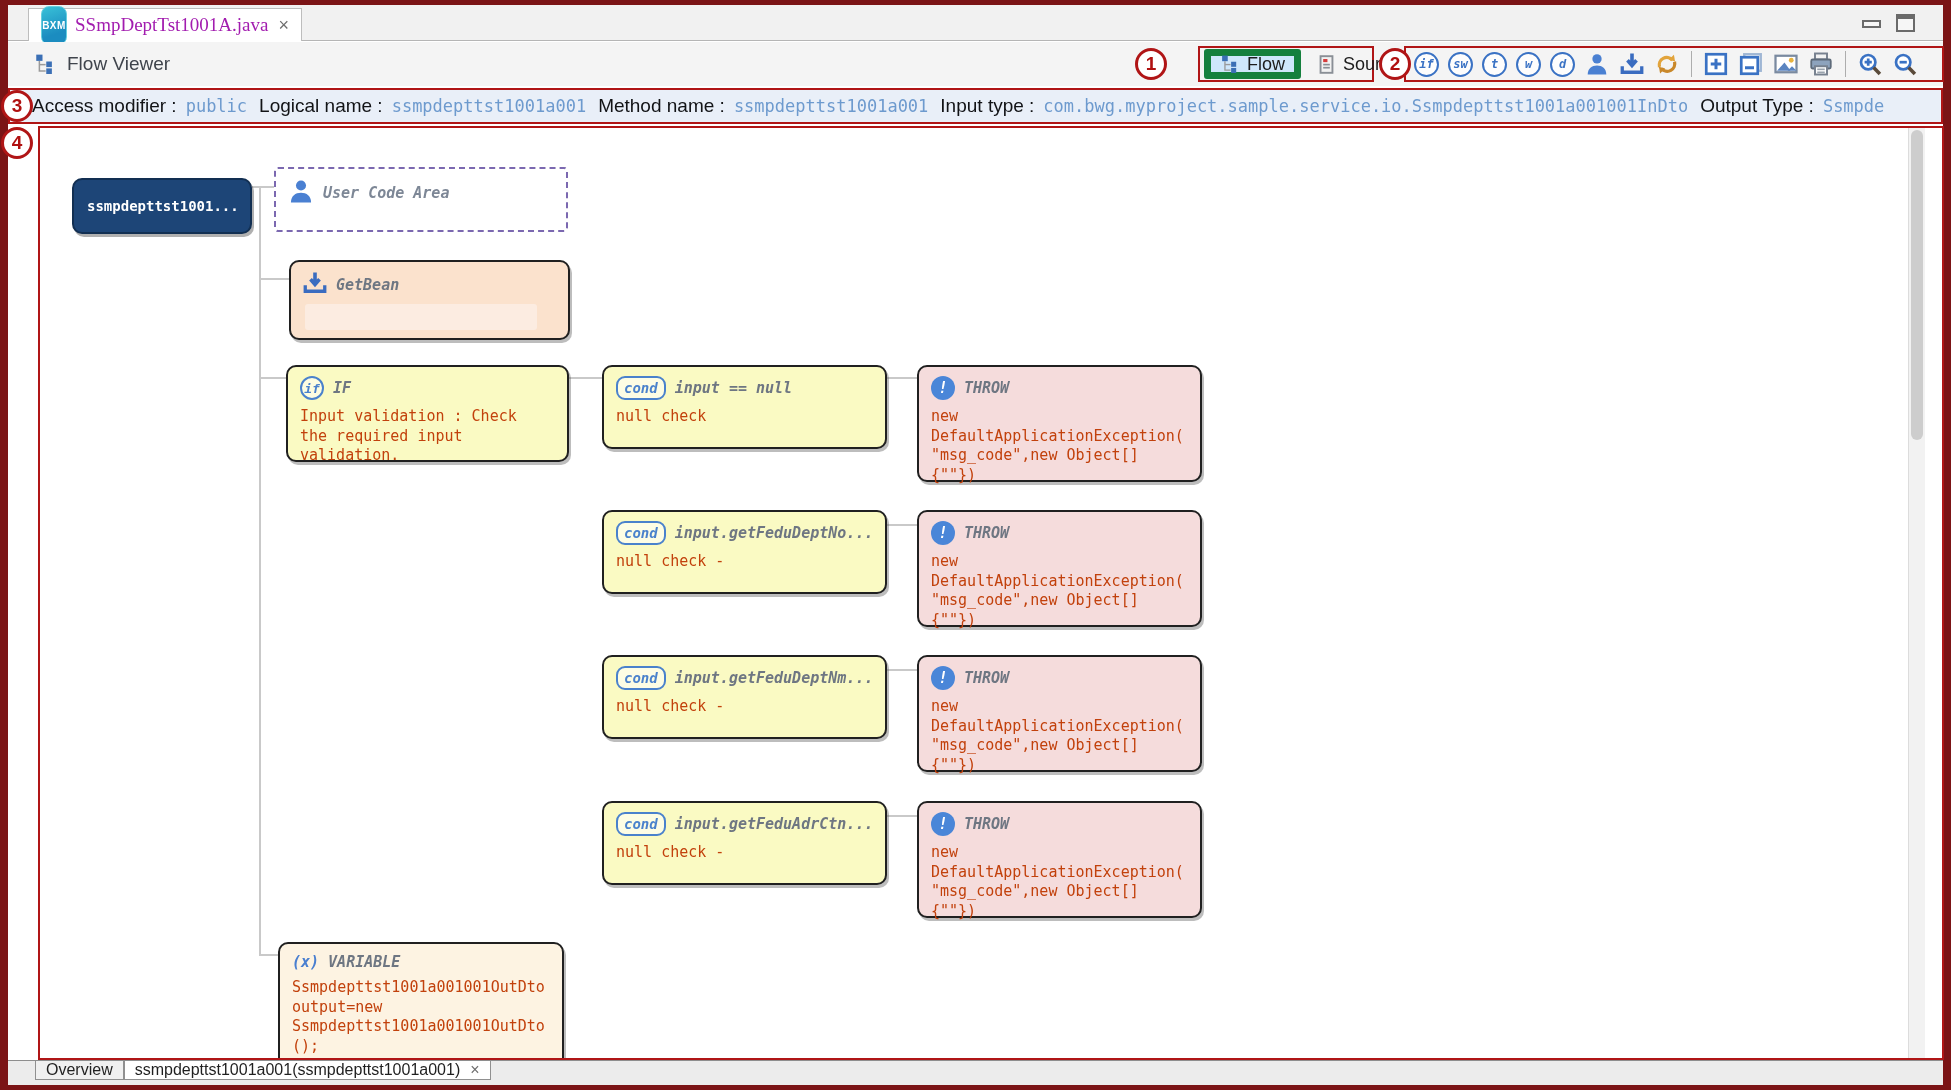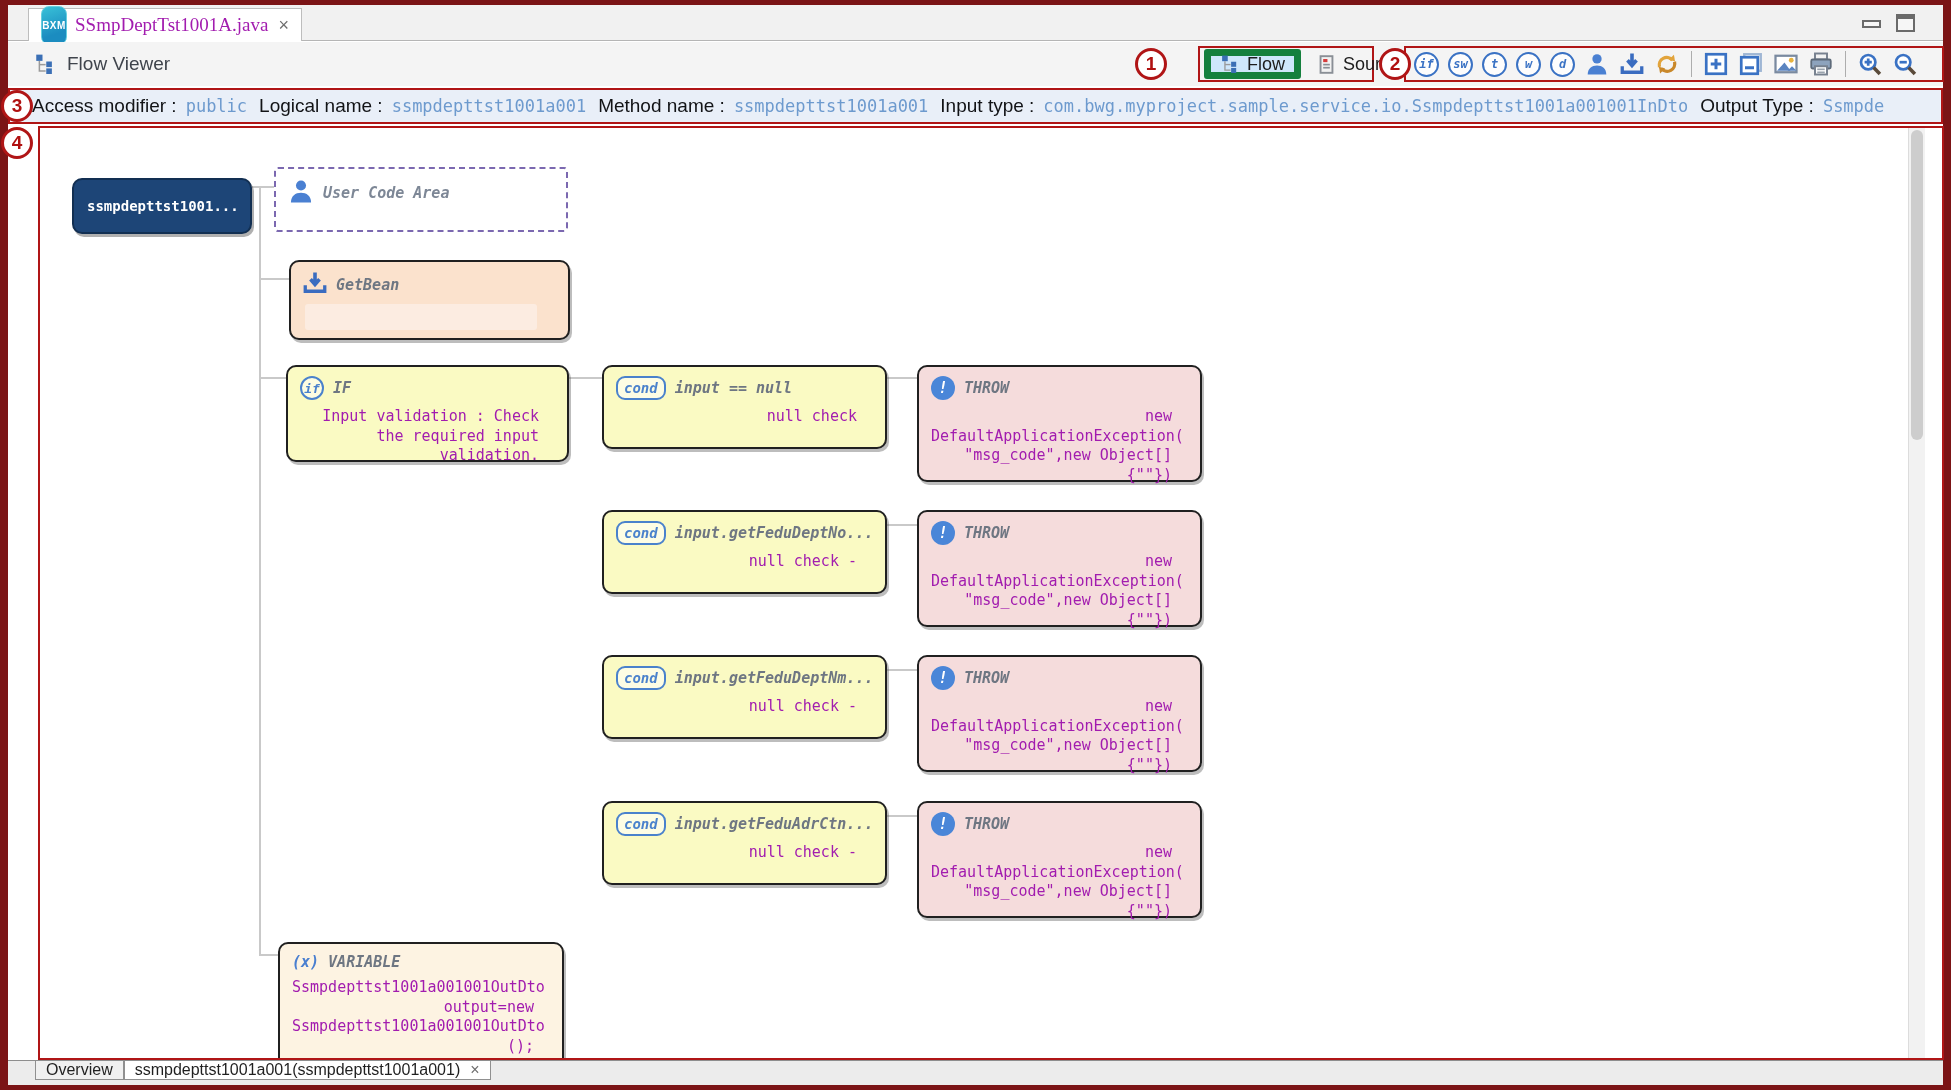--- a/index.html
+++ b/index.html
@@ -40,24 +40,24 @@
   .info-label { font-size:19px; color:#121316; margin-right:9px; }
   .info-value { font-family:"DejaVu Sans Mono",monospace; font-size:17px; color:#6d9ace; margin-right:12px; }
 
   
   .canvas-box { left:30px; top:121px; width:1906px; height:934px; background:#ffffff; overflow:hidden; }
   .hline,.vline { position:absolute; background:#c9c9c9; }
   .hline { height:2px; } .vline { width:2px; }
 
   .root-node { position:absolute; left:32px; top:50px; width:180px; height:56px; background:#1d4577; border:2px solid #122f52; border-radius:10px; box-shadow:2px 3px 0 rgba(80,80,80,.45); display:flex; align-items:center; padding-left:13px; color:#fff; font:bold 14px "DejaVu Sans Mono",monospace; }
 
-  .node { position:absolute; border:2px solid #202020; border-radius:10px; box-shadow:2px 3px 0 rgba(90,90,90,.4);text-align:right; }
+  .node { position:absolute; border:2px solid #202020; border-radius:10px; box-shadow:2px 3px 0 rgba(90,90,90,.4); }
   .node-head { display:flex; align-items:center; gap:9px; padding:9px 12px 1px 12px; }
   .node-title { font:italic bold 15px "DejaVu Sans Mono",monospace; color:#6e7682; }
-  .node-body { font:15px "DejaVu Sans Mono",monospace; color:#a21caf; padding:6px 28px 8px 12px; white-space:pre-wrap; line-height:1.3; }
+  .node-body { font:15px "DejaVu Sans Mono",monospace; color:#c2410c; padding:6px 28px 8px 12px; white-space:pre-wrap; line-height:1.3; }
 
   .usercode { left:234px; top:39px; width:294px; height:65px; background:#fff; border:2px dashed #7b68b0; border-radius:4px; box-shadow:none; position:absolute; }
   .usercode .node-title { color:#7d8796; }
 
   .getbean { left:249px; top:132px; width:281px; height:80px; background:#fbe2cd; }
   .redacted { position:absolute; left:14px; top:42px; width:232px; height:26px; background:#fcece1; border-radius:3px; }
 
   .yellow { background:#fafac3; }
   .pink { background:#f5dcdc; }
   .cream { background:#fdf3e2; }

